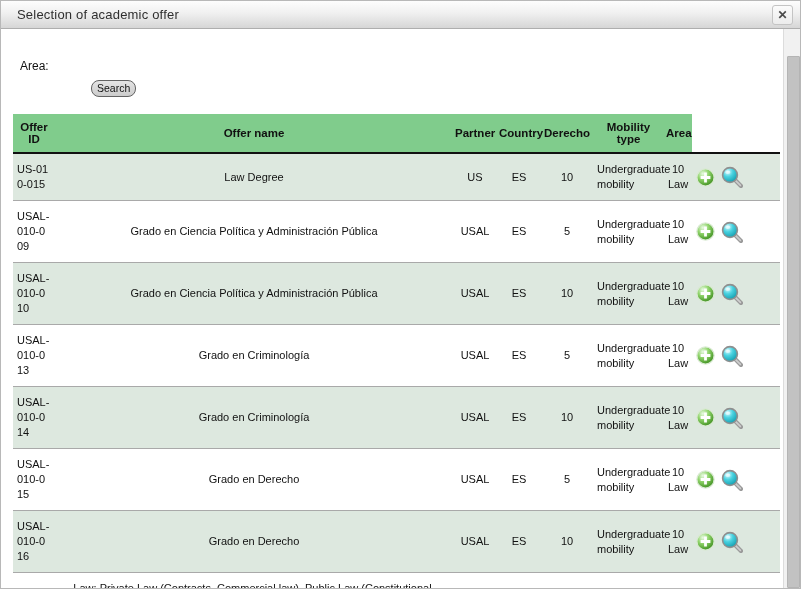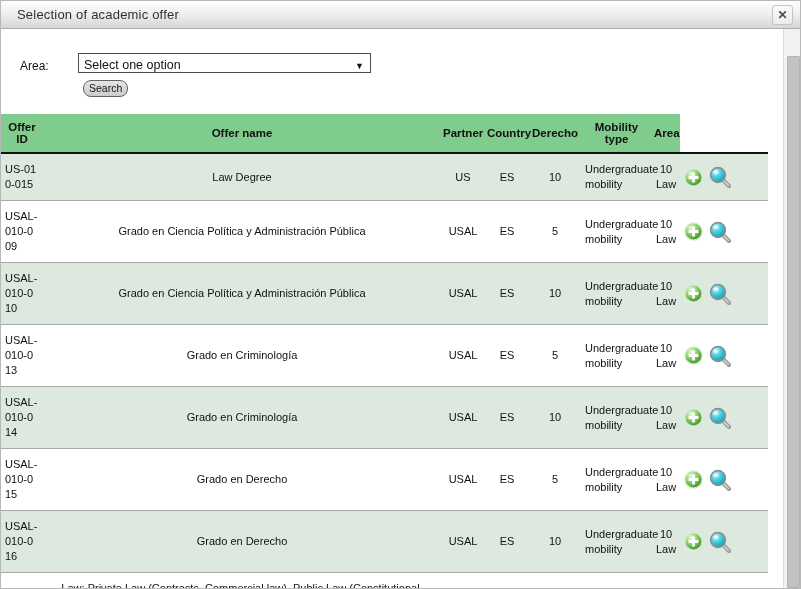--- a/index.html
+++ b/index.html
@@ -99,41 +99,41 @@
     line-height: 18px;
     cursor: pointer;
   }
   #area-select .sel-value { position: absolute; left: 5px; top: 2px; }
   #area-select .sel-arrow {
     position: absolute; right: 6px; top: 3px;
     font-size: 9px; color: #111;
   }
   #search-button {
     position: absolute;
-    left: 82px;
+    left: 90px;
     top: 51px;
     min-width: 42px;
     height: 17px;
     box-sizing: border-box;
     border: 1px solid #636363;
     border-radius: 8px;
     background: linear-gradient(to bottom,#e4e4e4,#cccccc);
     font-family: "Liberation Sans", sans-serif;
     font-size: 10.5px;
     color: #111;
     text-align: center;
     line-height: 15px;
     padding: 0 5px;
     cursor: pointer;
   }
 
   
   #results-area {
     position: absolute;
-    left: 0;
+    left: 12px;
     top: 85px;
     width: 767px;
     height: 474px;
     overflow: hidden;
   }
   table.offers {
     border-collapse: collapse;
     width: 767px;
     table-layout: fixed;
     font-size: 11px;
@@ -222,24 +222,20 @@
   <div id="titlebar">
     <span id="title-text">Selection of academic offer</span>
     <div id="close-button">✕</div>
   </div>
 
   <div id="dialog-body">
 
     <div id="filter-form">
       <span id="area-label">Area:</span>
 
-      <div id="area-select">
-        <span class="sel-value">Select one option</span>
-        <span class="sel-arrow">▼</span>
-      </div>
 
       <div id="search-button">Search</div>
     </div>
 
     <div id="results-area">
       <table class="offers">
         <colgroup>
           <col class="w-id">
             <col class="w-name">
             <col class="w-partner">

